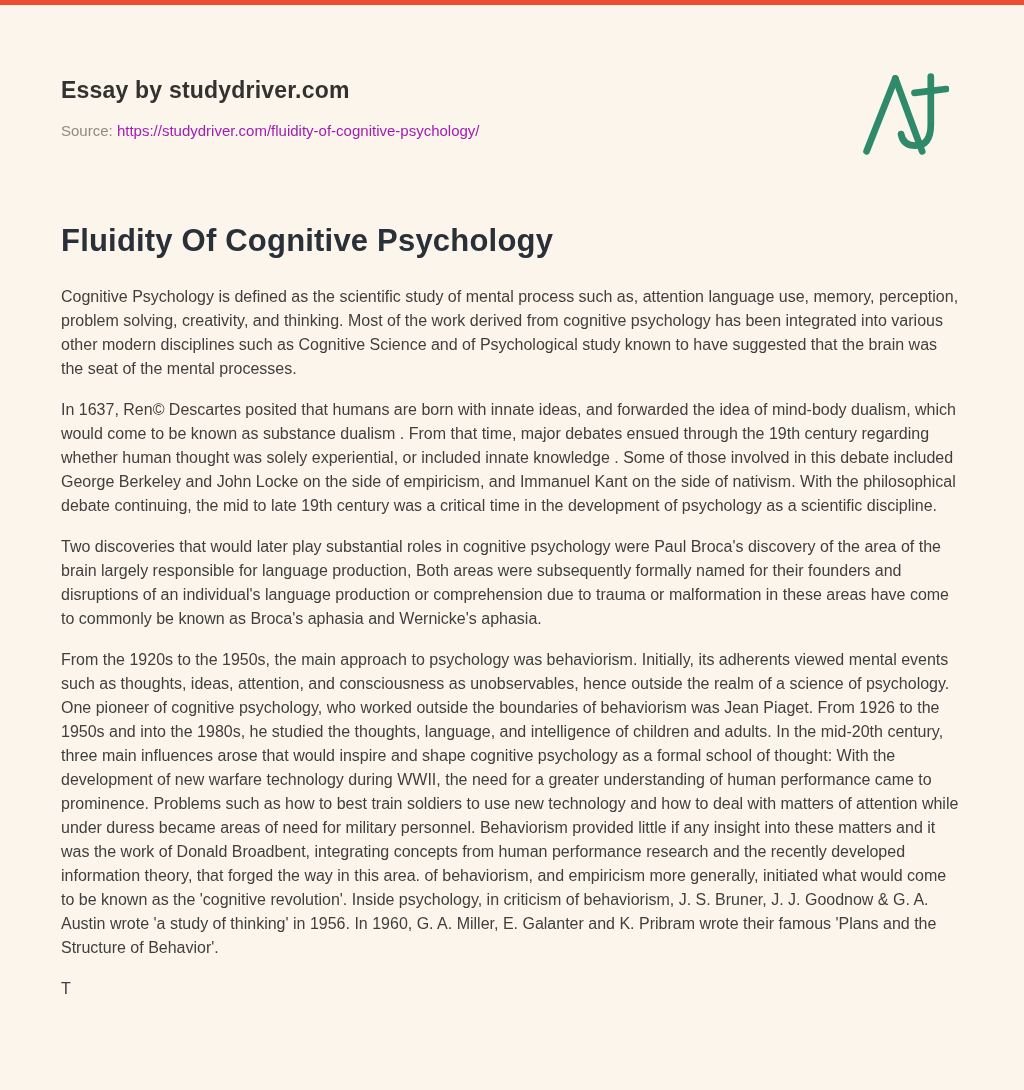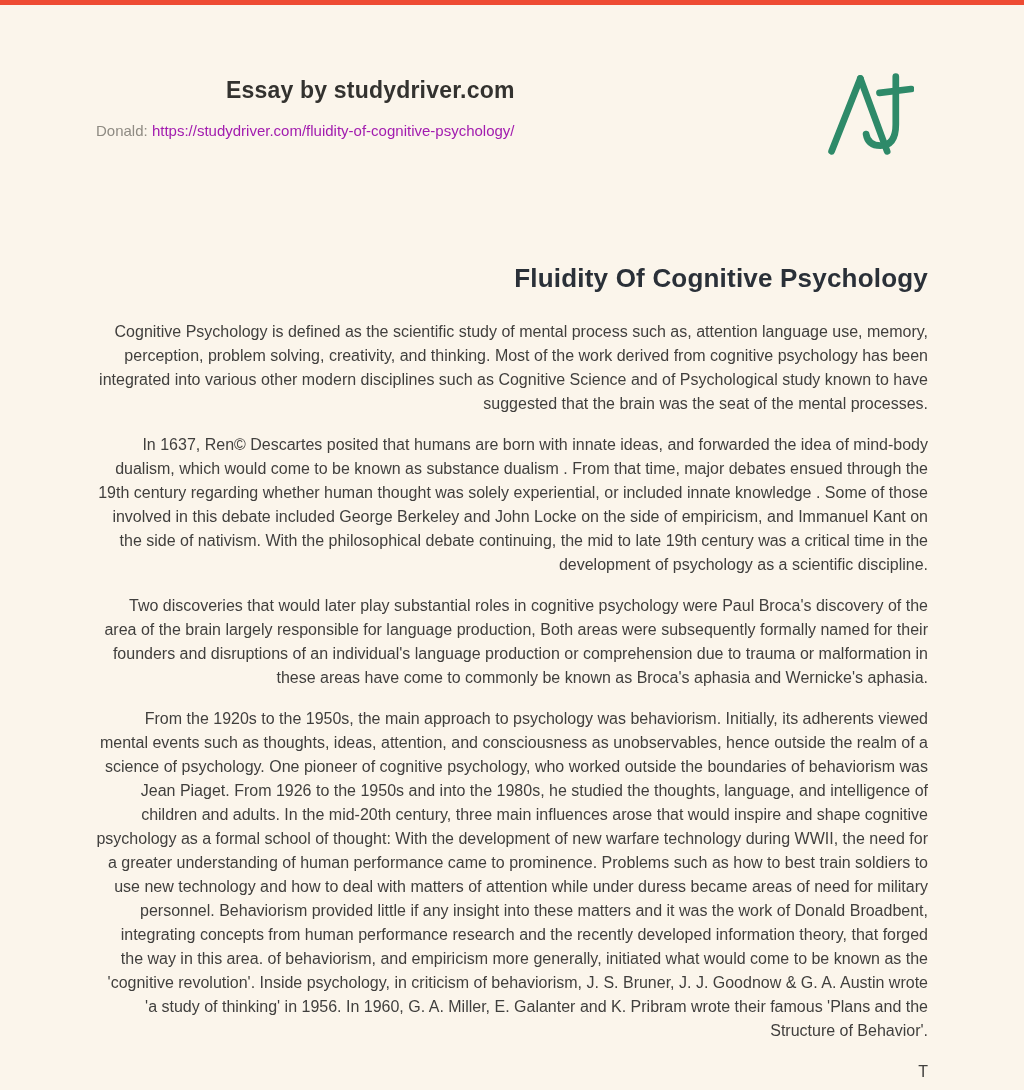--- a/index.html
+++ b/index.html
@@ -12,22 +12,21 @@
     height: 1090px;
     overflow: hidden;
     background: #fbf5eb;
     font-family: "Liberation Sans", sans-serif;
   }
   .top-bar {
     width: 100%;
     height: 5px;
   }
   .container {
-    padding: 0 96px;
-    text-align: right;
+    padding: 0 61px;
   }
   .header {
     margin-top: 68px;
     display: flex;
     justify-content: space-between;
     align-items: flex-start;
   }
   .header-left { padding-top: 4px; }
   .essay-by {
     font-size: 23px;
@@ -46,22 +45,22 @@
   }
   .logo {
     width: 92px;
     height: 92px;
     margin-top: -6px;
     margin-right: 14px;
     flex: 0 0 auto;
   }
   .logo svg { width: 100%; height: 100%; }
   .doc-title {
-    margin-top: 104px;
-    font-size: 26px;
+    margin-top: 64px;
+    font-size: 31px;
     font-weight: bold;
     color: #2a3038;
     letter-spacing: 0.2px;
   }
   .doc-body {
     margin-top: 26px;
   }
   .doc-body p {
     margin: 0 0 17px 0;
     font-size: 16px;
@@ -73,21 +72,21 @@
 <body style="background: rgb(251, 245, 235);">
 
 <div class="top-bar" id="topbar" style="background: rgb(238, 75, 51);"></div>
 
 <div class="container">
 
   <div class="header">
     <div class="header-left">
       <div class="essay-by">Essay by studydriver.com</div>
       <div class="source-line">
-        <span>Donald:</span>
+        <span>Source:</span>
         <a class="source-url" id="source-url" style="color: #a21caf;">https://studydriver.com/fluidity-of-cognitive-psychology/</a>
       </div>
     </div>
     <div class="logo">
       <svg viewBox="0 0 96 96" id="logo-svg" fill="none" stroke-width="7" stroke-linecap="round" stroke-linejoin="round" stroke="#2e8a69">
         <path d="M10 88 L40 12"></path>
         <path d="M40 12 L68 88"></path>
         <path d="M77 10 L77 60 Q77 82 61 82 Q48 82 46 70"></path>
         <path d="M60 27 L93 23"></path>
       </svg>

